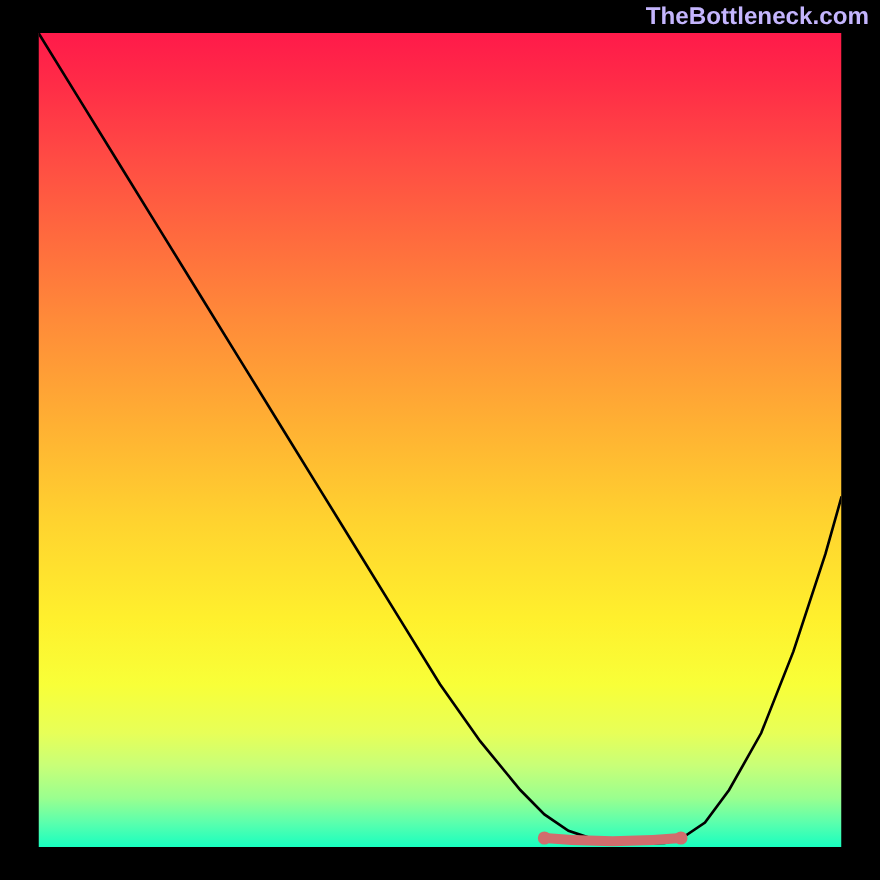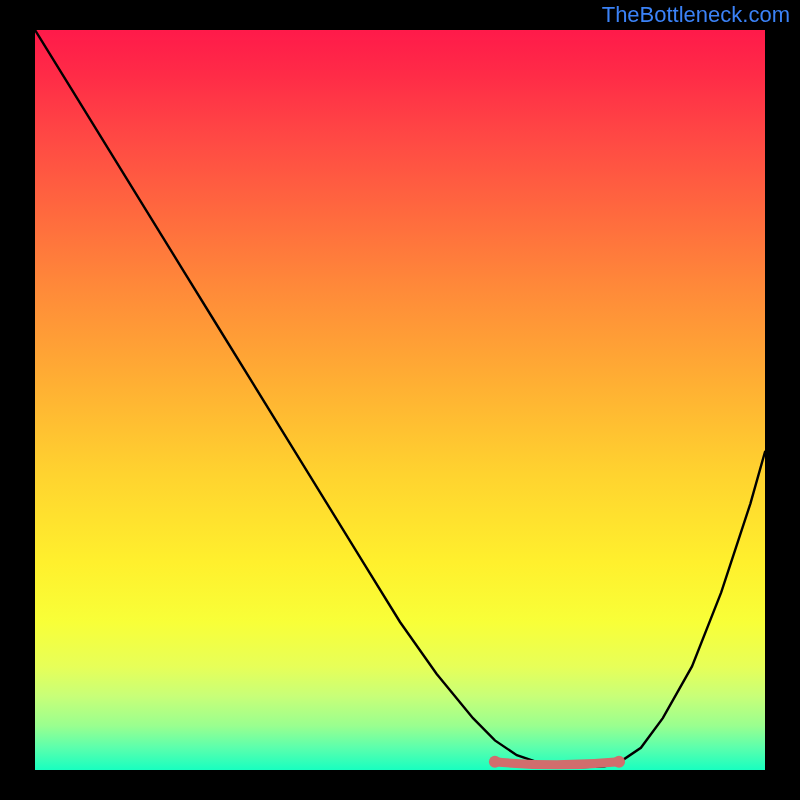--- a/index.html
+++ b/index.html
@@ -14,23 +14,23 @@
   .canvas {
     position: relative;
     width: 800px;
     height: 800px;
     background: #000;
   }
   .watermark {
     position: absolute;
     top: 2px;
     right: 10px;
-    color: #3b82f6;
+    color: #c4b5fd;
     font-size: 22px;
-    font-weight: 400;
+    font-weight: 700;
     z-index: 40;
     user-select: none;
   }
   .plot-area {
     position: absolute;
     left: 35px;
     top: 30px;
     width: 730px;
     height: 740px;
     overflow: hidden;

